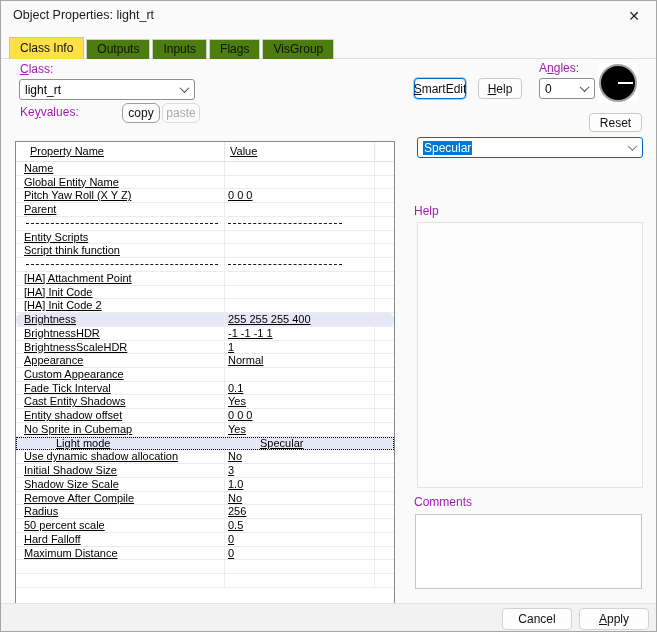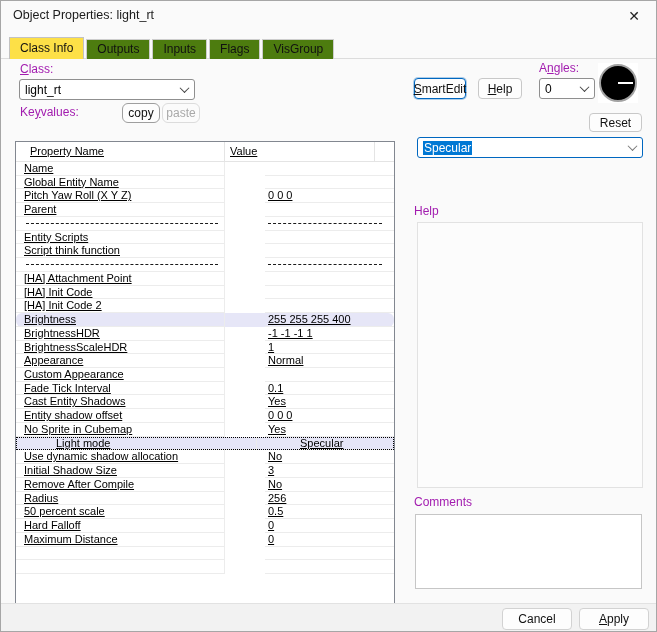--- a/index.html
+++ b/index.html
@@ -28,21 +28,21 @@
   .btn.focus{border:1px solid #0067c0;box-shadow:0 0 0 1px rgba(0,103,192,.30);}
   u{text-decoration:underline;}
 
   
   .ptable{position:absolute;left:14px;top:140px;width:380px;height:527px;background:#fff;border:1px solid #828790;overflow:hidden;font-size:11px;text-decoration:underline;}
   .phead{display:grid;grid-template-columns:209px 150px 1fr;height:20px;line-height:19px;background:#fff;border-bottom:1px solid #e4e4e4;}
   .phead .hc{border-right:1px solid #e4e4e4;color:#000;}
   .phead .hc:last-child{border-right:none;}
   .hc-name{padding-left:14px;}
   .hc-val{padding-left:5px;}
-  .prow{display:grid;grid-template-columns:209px 150px 1fr;height:13.74px;line-height:13.5px;gap:40px;}
+  .prow{display:grid;grid-template-columns:209px 150px 1fr;height:13.74px;line-height:13.5px;}
   .prow .pc{border-right:1px solid #ececec;border-bottom:1px solid #ececec;overflow:hidden;white-space:nowrap;color:#000;}
   .prow .pc:last-child{border-right:none;}
   .pc-name{padding-left:8px;}
   .pc-val{padding-left:3px;}
   .prow.highlight{background:#e6e6f7;border-radius:6px;}
   .prow.selected{background:#e6e6f7;outline:1px dotted #000;outline-offset:-1px;padding-left:32px;}
   .dash{border-top:1px dashed #1a1a1a;height:0;margin-top:6px;}
   .pc-name .dash{margin-left:2px;width:96%;}
   .pc-val .dash{width:78%;}
 
@@ -234,20 +234,25 @@
           <div class="pc pc-name">Use dynamic shadow allocation</div>
           <div class="pc pc-val">No</div>
           <div class="pc pc-x"></div>
         </div>
         <div class="prow normal">
           <div class="pc pc-name">Initial Shadow Size</div>
           <div class="pc pc-val">3</div>
           <div class="pc pc-x"></div>
         </div>
         <div class="prow normal">
+          <div class="pc pc-name">Shadow Size Scale</div>
+          <div class="pc pc-val">1.0</div>
+          <div class="pc pc-x"></div>
+        </div>
+        <div class="prow normal">
           <div class="pc pc-name">Remove After Compile</div>
           <div class="pc pc-val">No</div>
           <div class="pc pc-x"></div>
         </div>
         <div class="prow normal">
           <div class="pc pc-name">Radius</div>
           <div class="pc pc-val">256</div>
           <div class="pc pc-x"></div>
         </div>
         <div class="prow normal">

